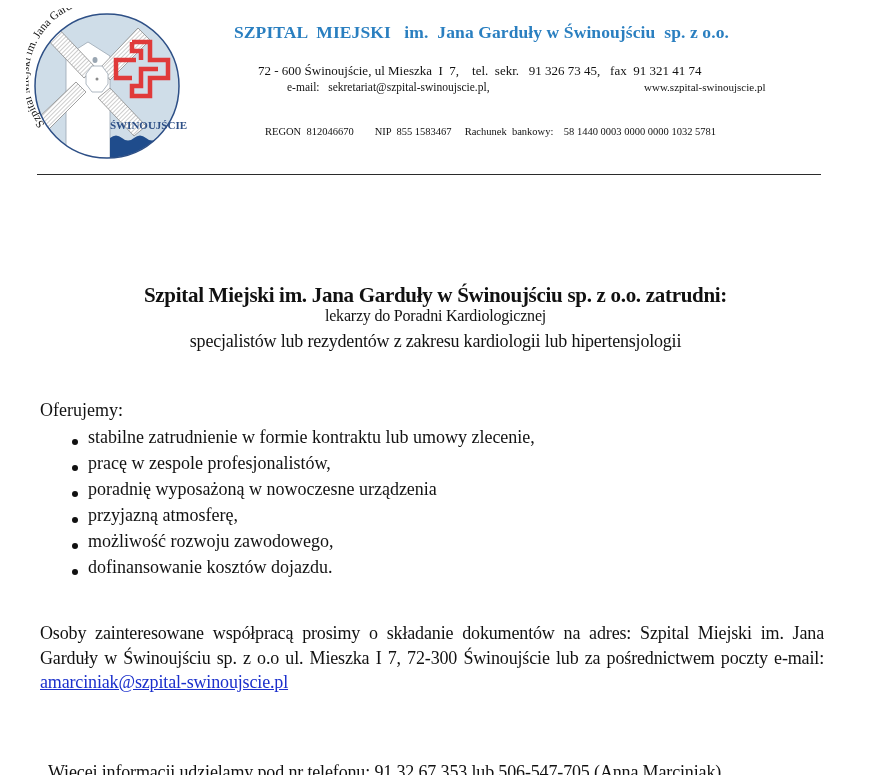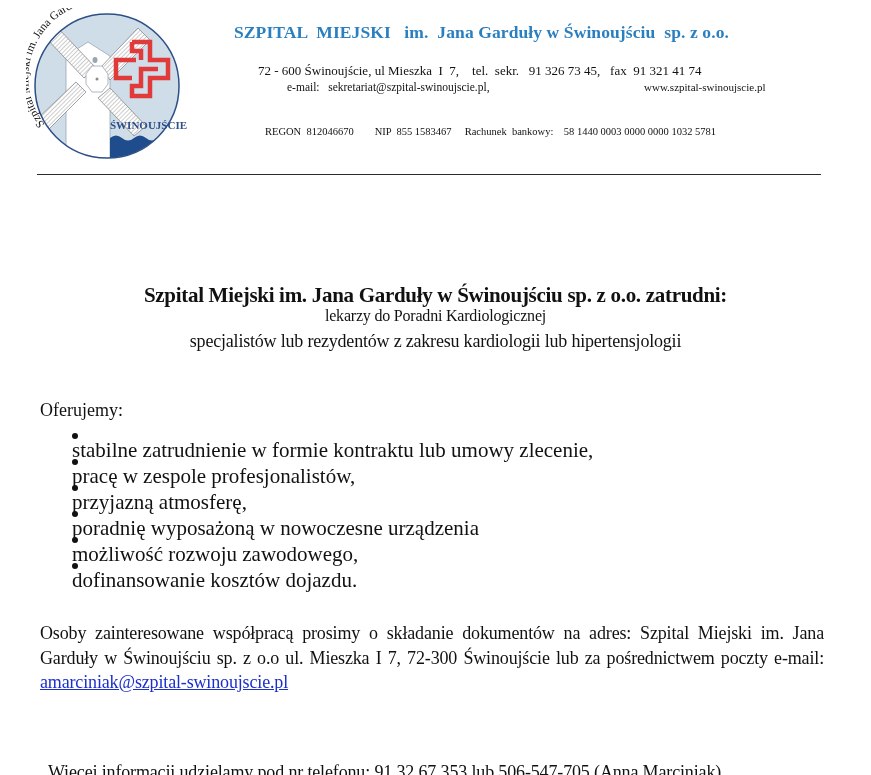--- a/index.html
+++ b/index.html
@@ -81,27 +81,26 @@
       font-size: 18px;
     }
     #offer-list {
       left: 72px;
       top: 424px;
       margin: 0;
       padding: 0;
       list-style: none;
     }
     #offer-list li {
-      font-size: 21px;
+      font-size: 18px;
       height: 26px;
       line-height: 22px;
       display: flex;
-      align-items: flex-start;
+      align-items: center;
       white-space: nowrap;
-      flex-direction: column;
     }
     #offer-list .bullet {
       display: inline-block;
       width: 6px;
       height: 6px;
       border-radius: 50%;
       background: #111;
       margin-top: 9px;
       margin-right: 10px;
       flex: none;
@@ -193,28 +192,28 @@
   <li>
     <span class="bullet"></span>
     <span>stabilne zatrudnienie w formie kontraktu lub umowy zlecenie,</span>
   </li>
   <li>
     <span class="bullet"></span>
     <span>pracę w zespole profesjonalistów,</span>
   </li>
   <li>
     <span class="bullet"></span>
+    <span>poradnię wyposażoną w nowoczesne urządzenia</span>
+  </li>
+  <li>
+    <span class="bullet"></span>
     <span>przyjazną atmosferę,</span>
   </li>
   <li>
     <span class="bullet"></span>
-    <span>poradnię wyposażoną w nowoczesne urządzenia</span>
-  </li>
-  <li>
-    <span class="bullet"></span>
     <span>możliwość rozwoju zawodowego,</span>
   </li>
   <li>
     <span class="bullet"></span>
     <span>dofinansowanie kosztów dojazdu.</span>
   </li>
 </ul>
 
 <div id="contact-para" class="abs"><span>Osoby zainteresowane współpracą prosimy o składanie dokumentów na adres: Szpital Miejski im. Jana Garduły w Świnoujściu sp. z o.o ul. Mieszka I 7, 72-300 Świnoujście lub za pośrednictwem poczty e-mail: </span><a href="#">amarciniak@szpital-swinoujscie.pl</a></div>
 

